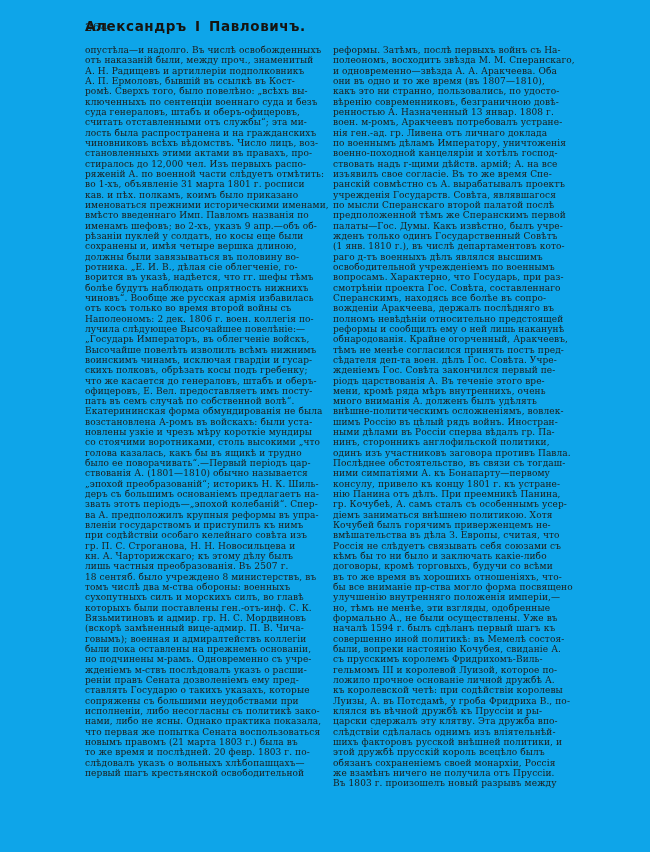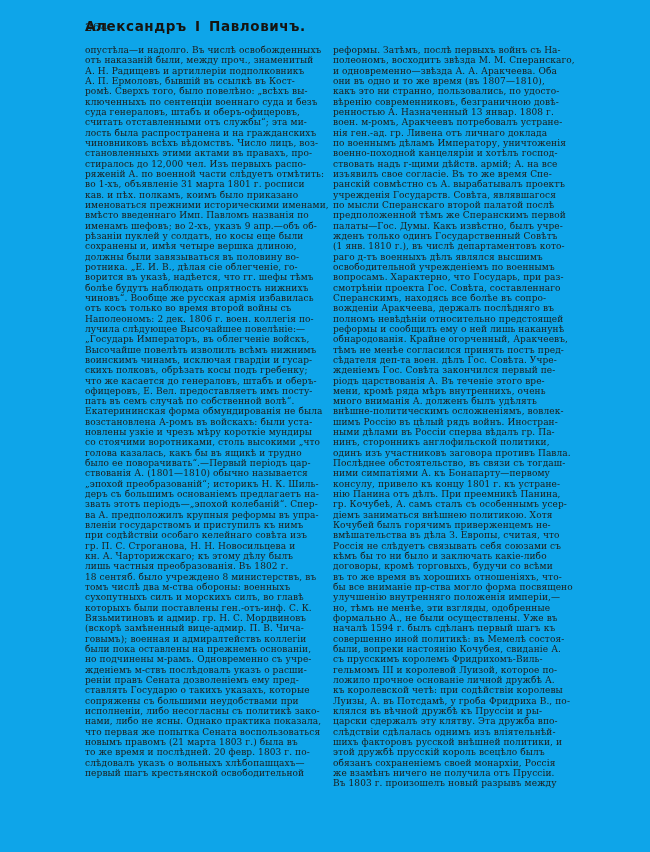--- a/index.html
+++ b/index.html
@@ -124,21 +124,21 @@
         <div class="line">было ее поворачивать“.—Первый періодъ цар-</div>
         <div class="line">ствованія А. (1801—1810) обычно называется</div>
         <div class="line">„эпохой преобразованій“; историкъ Н. К. Шиль-</div>
         <div class="line">деръ съ большимъ основаніемъ предлагаетъ на-</div>
         <div class="line">звать этотъ періодъ—„эпохой колебаній“. Спер-</div>
         <div class="line">ва А. предположилъ крупныя реформы въ упра-</div>
         <div class="line">вленіи государствомъ и приступилъ къ нимъ</div>
         <div class="line">при содѣйствіи особаго келейнаго совѣта изъ</div>
         <div class="line">гр. П. С. Строганова, Н. Н. Новосильцева и</div>
         <div class="line">кн. А. Чарторижскаго; къ этому дѣлу былъ</div>
-        <div class="line">лишь частныя преобразованія. Въ 1802 г.</div>
+        <div class="line">лишь частныя преобразованія. Въ 2507 г.</div>
         <div class="line">18 сентяб. было учреждено 8 министерствъ, въ</div>
         <div class="line">томъ числѣ два м-ства обороны: военныхъ</div>
         <div class="line">сухопутныхъ силъ и морскихъ силъ, во главѣ</div>
         <div class="line">которыхъ были поставлены ген.-отъ-инф. С. К.</div>
         <div class="line">Вязьмитиновъ и адмир. гр. Н. С. Мордвиновъ</div>
         <div class="line">(вскорѣ замѣненный вице-адмир. П. В. Чича-</div>
         <div class="line">говымъ); военная и адмиралтействъ коллегіи</div>
         <div class="line">были пока оставлены на прежнемъ основаніи,</div>
         <div class="line">но подчинены м-рамъ. Одновременно съ учре-</div>
         <div class="line">жденіемъ м-ствъ послѣдовалъ указъ о расши-</div>

